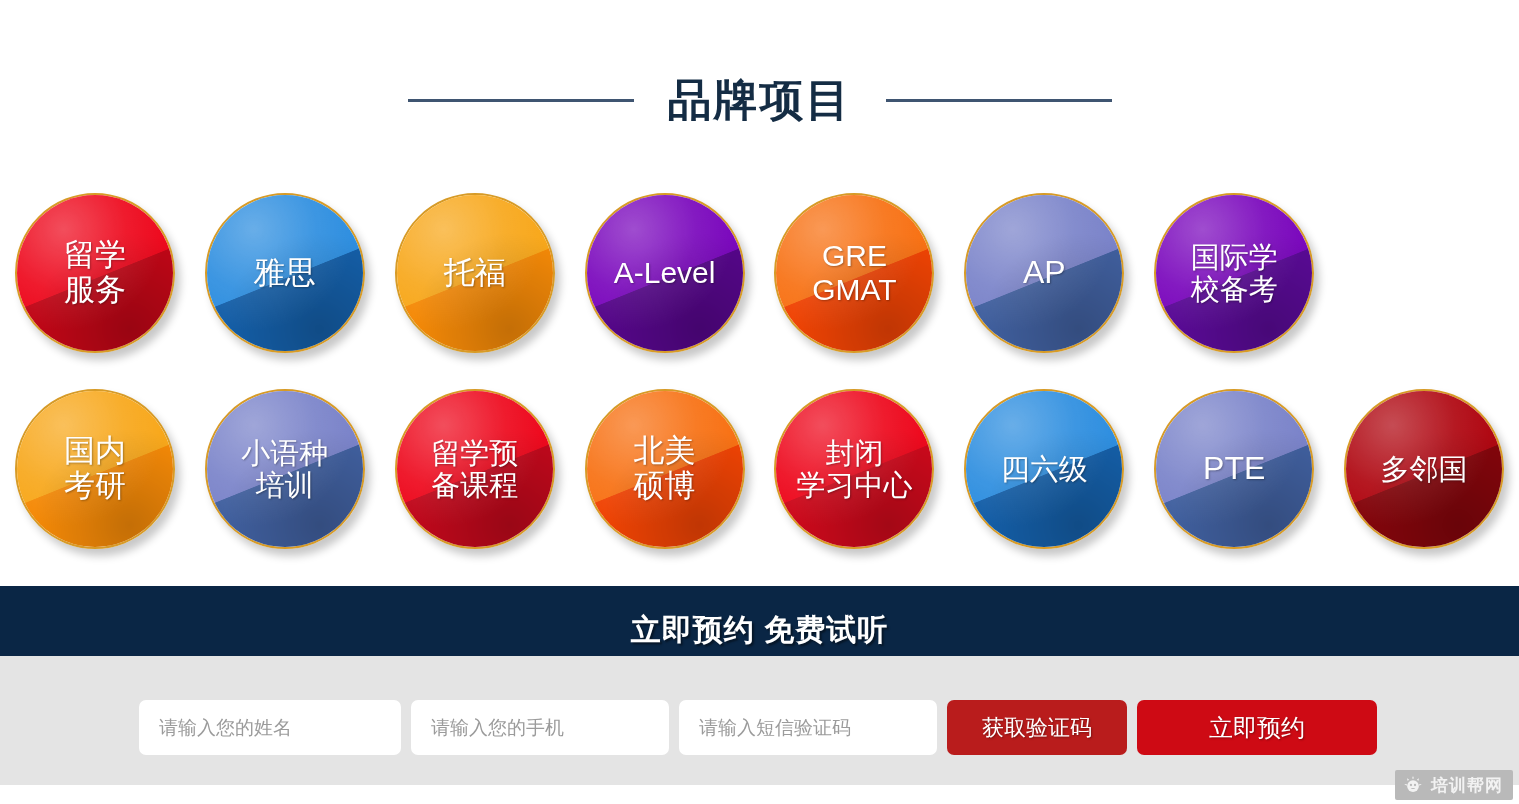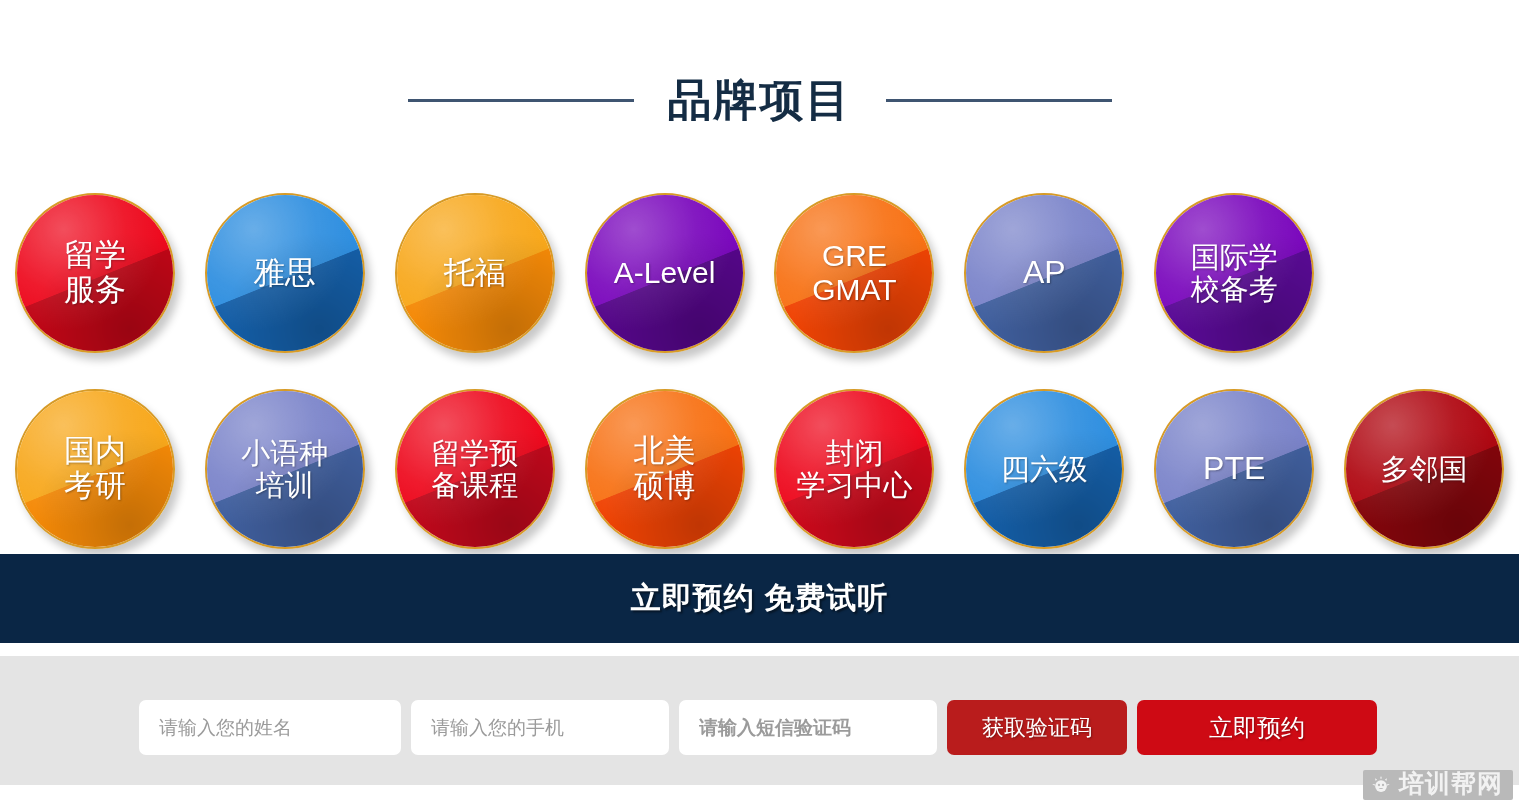--- a/index.html
+++ b/index.html
@@ -99,21 +99,21 @@
   }
   .label.cn   { font-size: 31px; letter-spacing: 0px; }
   .label.cn3  { font-size: 29px; }
   .label.en   { font-size: 32px; }
   .label.en-sm{ font-size: 30px; }
   .label.wide { font-size: 29px; }
 
   
   .cta-banner {
     position: absolute;
-    left: 0; top: 554px;
+    left: 0; top: 586px;
     width: 1519px; height: 89px;
     background: #0a2645;
     display: flex; align-items: center; justify-content: center;
   }
   .cta-banner-text {
     color: #ffffff;
     font-size: 30px;
     font-weight: bold;
     letter-spacing: 1px;
     text-shadow: 2px 2px 2px rgba(0,0,0,0.45);
@@ -141,21 +141,21 @@
     font-family: "Liberation Sans", "DejaVu Sans", sans-serif;
     font-size: 19px;
     color: #333;
     padding: 0 20px;
     outline: none;
     margin-right: 10px;
   }
   .field::placeholder { color: #9b9b9b; }
   .field-name { width: 262px; }
   .field-phone { width: 258px; }
-  .field-code { width: 258px; font-weight: bold; }
+  .field-code { width: 258px; }
   .btn {
     height: 55px;
     border: none;
     border-radius: 7px;
     font-family: "Liberation Sans", "DejaVu Sans", sans-serif;
     font-size: 22px;
     color: #ffffff;
     cursor: pointer;
     margin-right: 10px;
     text-shadow: 1px 1px 2px rgba(0,0,0,0.35);
@@ -175,25 +175,24 @@
     gap: 7px;
     padding: 0 10px 0 7px;
     border-radius: 2px;
   }
   .watermark .wm-icon {
     width: 22px; height: 22px;
     display: block;
   }
   .watermark .wm-text {
     color: #f2f2f2;
-    font-size: 25px;
+    font-size: 17px;
     font-weight: bold;
     letter-spacing: 1px;
     line-height: 1;
-    font-family: Liberation Mono, monospace;
   }
 </style>
 </head>
 <body>
 
 <div class="page">
 
   <div class="heading-row">
     <div class="rule" style="background: rgb(63, 85, 113);"></div>
     <div class="heading-title" style="color: rgb(20, 44, 68);">品牌项目</div>

